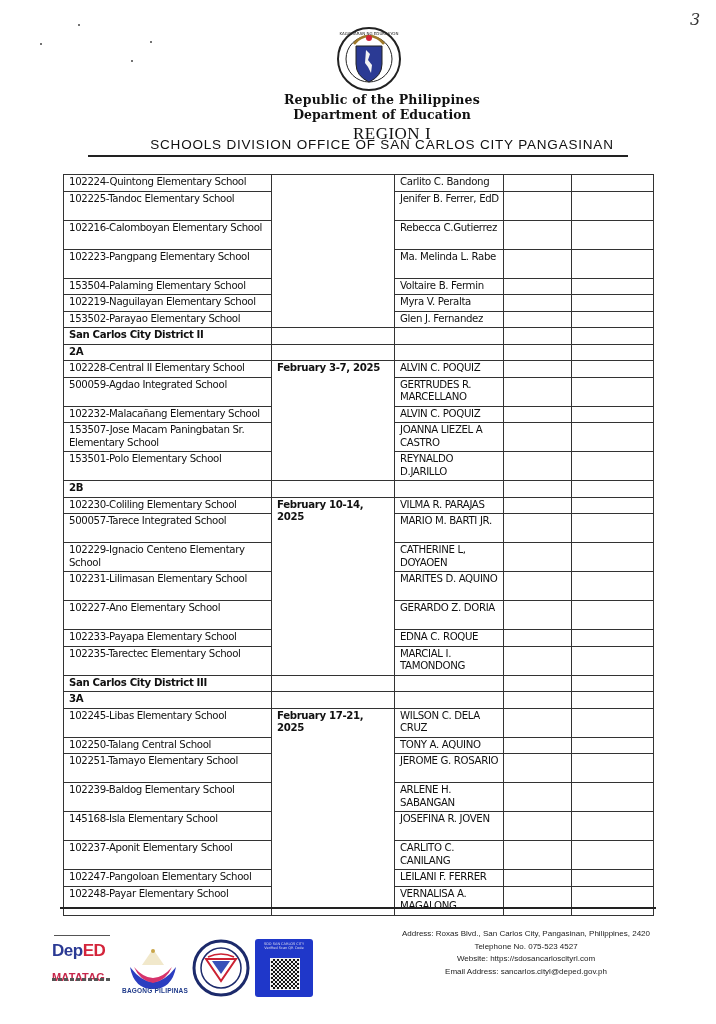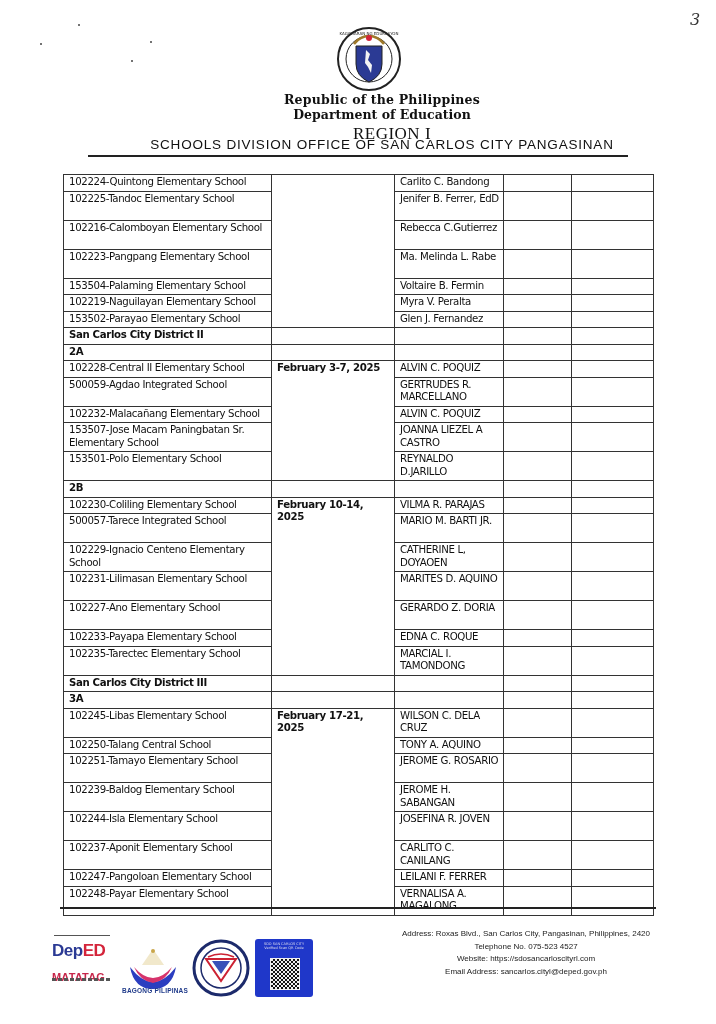--- a/index.html
+++ b/index.html
@@ -234,26 +234,26 @@
         <td class="c5"></td>
       </tr>
       <tr class="h2">
         <td class="c1">102251-Tamayo Elementary School</td>
         <td class="c3 name">JEROME G. ROSARIO</td>
         <td class="c4"></td>
         <td class="c5"></td>
       </tr>
       <tr class="h2">
         <td class="c1">102239-Baldog Elementary School</td>
-        <td class="c3 name">JEROME H. SABANGAN</td>
-        <td class="c4"></td>
-        <td class="c5"></td>
-      </tr>
-      <tr class="h2">
-        <td class="c1">102244-Isla Elementary School</td>
+        <td class="c3 name">ARLENE H. SABANGAN</td>
+        <td class="c4"></td>
+        <td class="c5"></td>
+      </tr>
+      <tr class="h2">
+        <td class="c1">145168-Isla Elementary School</td>
         <td class="c3 name">JOSEFINA R. JOVEN</td>
         <td class="c4"></td>
         <td class="c5"></td>
       </tr>
       <tr class="h2">
         <td class="c1">102237-Aponit Elementary School</td>
         <td class="c3 name">CARLITO C. CANILANG</td>
         <td class="c4"></td>
         <td class="c5"></td>
       </tr>

